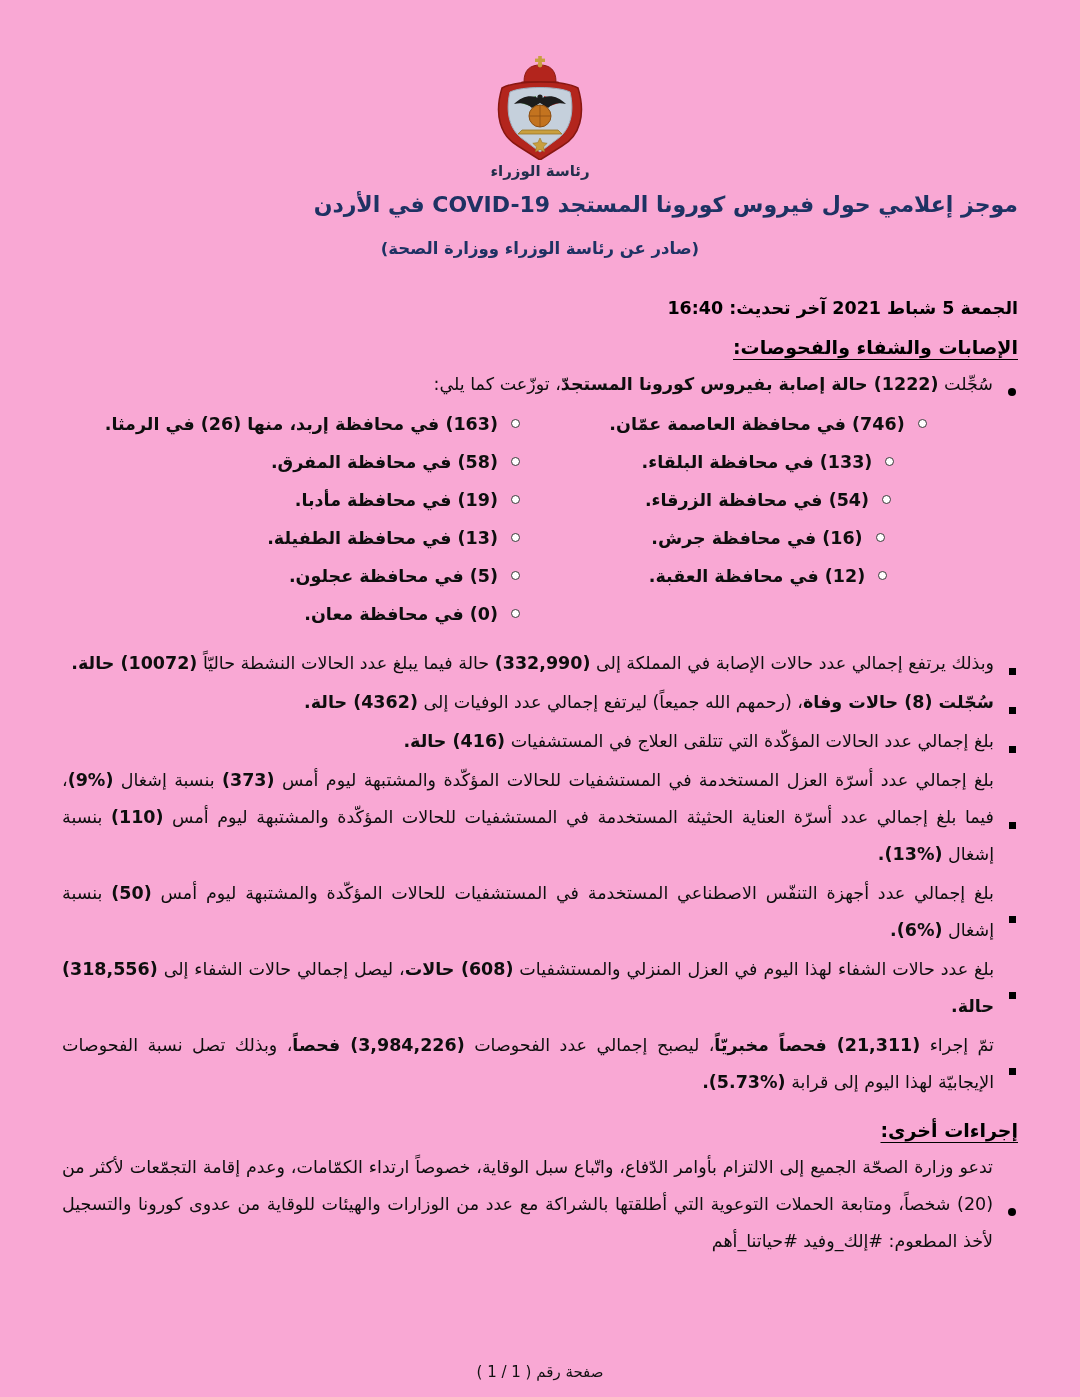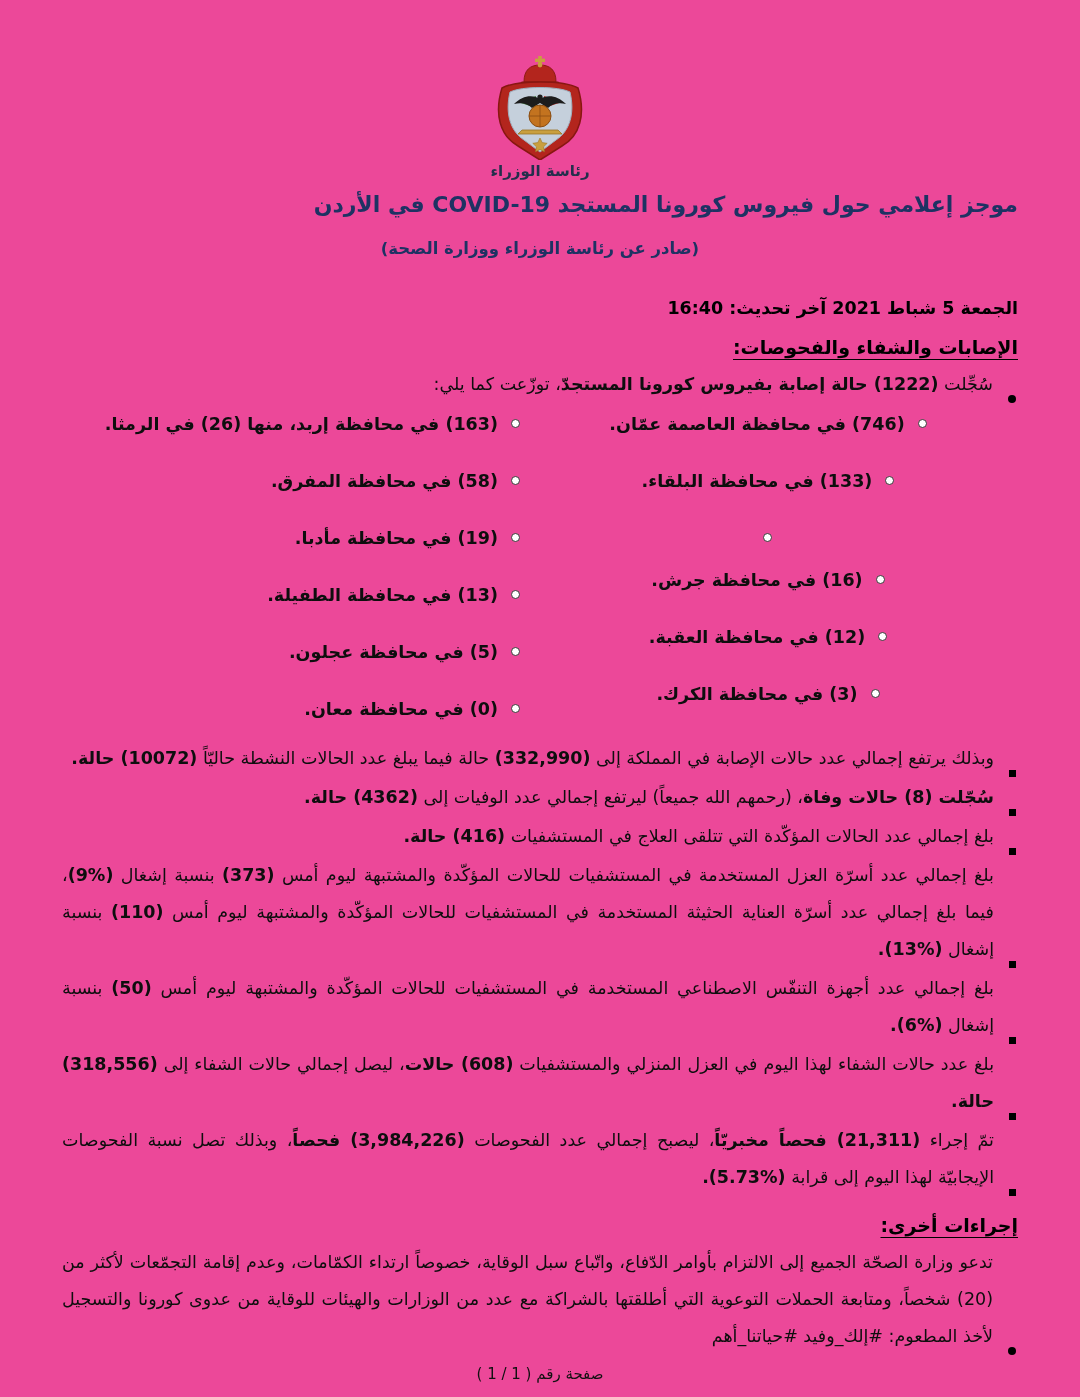--- a/index.html
+++ b/index.html
@@ -1,19 +1,19 @@
 <!DOCTYPE html>
 <html lang="ar" dir="rtl"><head>
 <meta charset="utf-8">
 <style>
   html,body{margin:0;padding:0;background:#ffffff;}
   body{width:1080px;height:1397px;font-family:"DejaVu Sans",sans-serif;color:#0e0e0e;}
   .page{
     position:relative;width:1080px;height:1397px;box-sizing:border-box;
-    padding:56px 62px 16px 62px;background:#ec4899;direction:rtl;
+    padding:56px 62px 16px 62px;background:#f9a8d4;direction:rtl;
     display:flex;flex-direction:column;overflow:hidden;
   }
   
   .doc-header{text-align:center;}
   .emblem{display:inline-block;line-height:0;}
   .emblem-caption{
     line-height:1.2;font-weight:700;font-size:15px;color:#232f4c;
     margin-top:2px;letter-spacing:1px;
   }
   .title{
@@ -23,35 +23,35 @@
     margin-top:18px;font-size:16.5px;font-weight:700;color:#1e3263;
   }
   .date-line{
     margin-top:40px;font-size:17.5px;font-weight:700;color:#000;text-align:right;
   }
   
   .section-heading{
     margin:18px 0 8px 0;font-size:19px;font-weight:700;color:#000;
     text-decoration:underline;text-underline-offset:5px;
   }
-  .bullet-row{display:flex;gap:15px;align-items:flex-end;margin:0 2px 2px 0;}
+  .bullet-row{display:flex;gap:15px;align-items:center;margin:0 2px 2px 0;}
   .bullet-row .btext{
     margin:0;flex:1;font-size:17.5px;line-height:37px;text-align:justify;color:#0e0e0e;
   }
   .marker{flex:none;}
   .disc-marker{width:8px;height:8px;border-radius:50%;background:#000;margin-top:15px;}
   .square-marker{width:7px;height:7px;background:#000;margin-top:16px;}
   .circle-marker{
     width:9px;height:9px;border:1.6px solid #3a3a3a;border-radius:50%;
     background:#fff;box-sizing:border-box;margin-top:14px;
   }
   .bseg{font-weight:700;}
   
   .gov-columns{display:flex;margin:0 2px 12px 0;}
-  .gov-col{display:flex;flex-direction:column;gap:19px;}
+  .gov-col{display:flex;flex-direction:column;}
   .gov-col-right{width:52%;align-items:center;}
   .gov-col-left{width:48%;}
   .gov-row{display:flex;gap:13px;align-items:flex-start;}
   .gov-text{font-size:17.5px;font-weight:700;line-height:38px;color:#0e0e0e;}
   
   .doc-footer{margin-top:auto;text-align:center;font-size:15px;color:#111;padding-top:8px;}
 </style>
 </head>
 <body>
 
@@ -106,32 +106,29 @@
         <div class="gov-row">
             <span class="marker circle-marker"></span>
             <span class="gov-text">(746) في محافظة العاصمة عمّان.</span>
           </div>
         <div class="gov-row">
             <span class="marker circle-marker"></span>
             <span class="gov-text">(133) في محافظة البلقاء.</span>
           </div>
         <div class="gov-row">
             <span class="marker circle-marker"></span>
+            <span class="gov-text">(54) في محافظة الزرقاء.</span>
           </div>
         <div class="gov-row">
             <span class="marker circle-marker"></span>
             <span class="gov-text">(16) في محافظة جرش.</span>
           </div>
         <div class="gov-row">
             <span class="marker circle-marker"></span>
             <span class="gov-text">(12) في محافظة العقبة.</span>
-          </div>
-        <div class="gov-row">
-            <span class="marker circle-marker"></span>
-            <span class="gov-text">(3) في محافظة الكرك.</span>
           </div>
       </div>
       <div class="gov-col gov-col-left">
         <div class="gov-row">
             <span class="marker circle-marker"></span>
             <span class="gov-text">(163) في محافظة إربد، منها (26) في الرمثا.</span>
           </div>
         <div class="gov-row">
             <span class="marker circle-marker"></span>
             <span class="gov-text">(58) في محافظة المفرق.</span>

